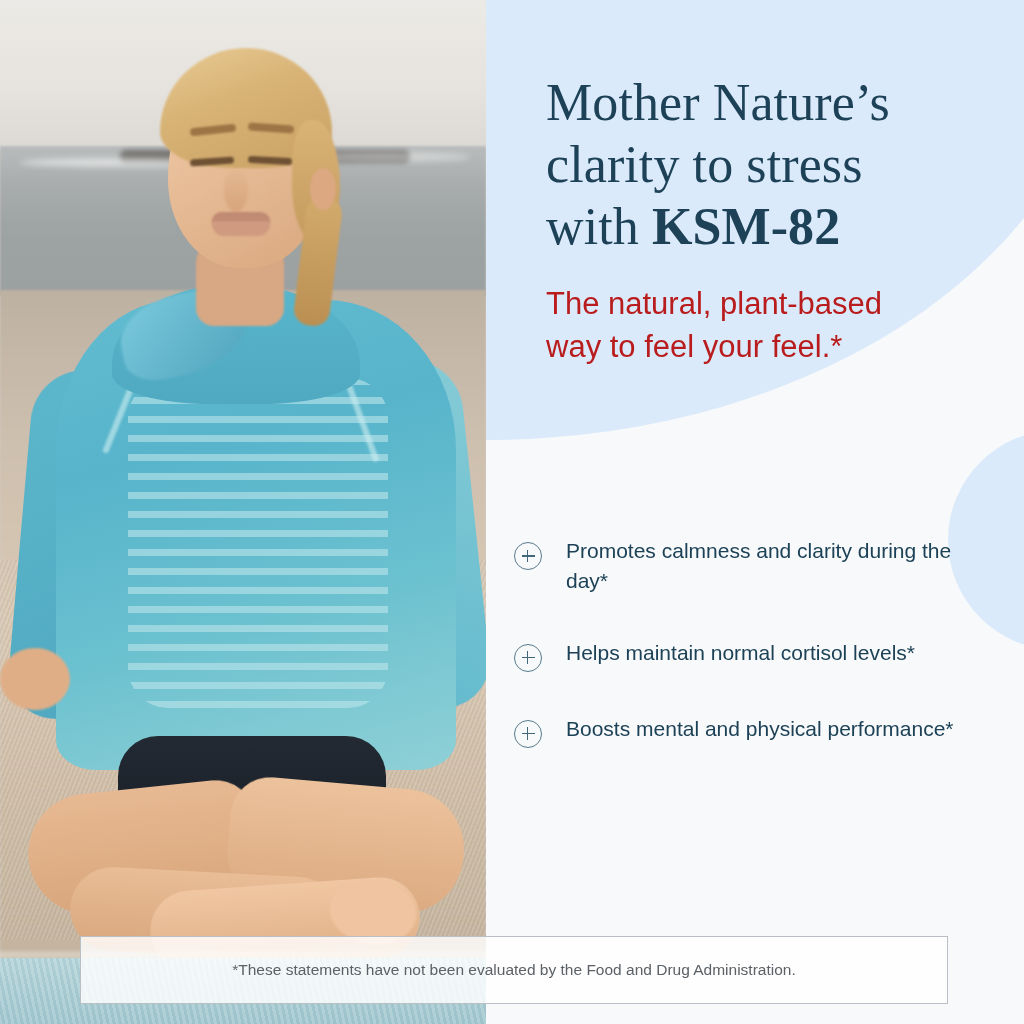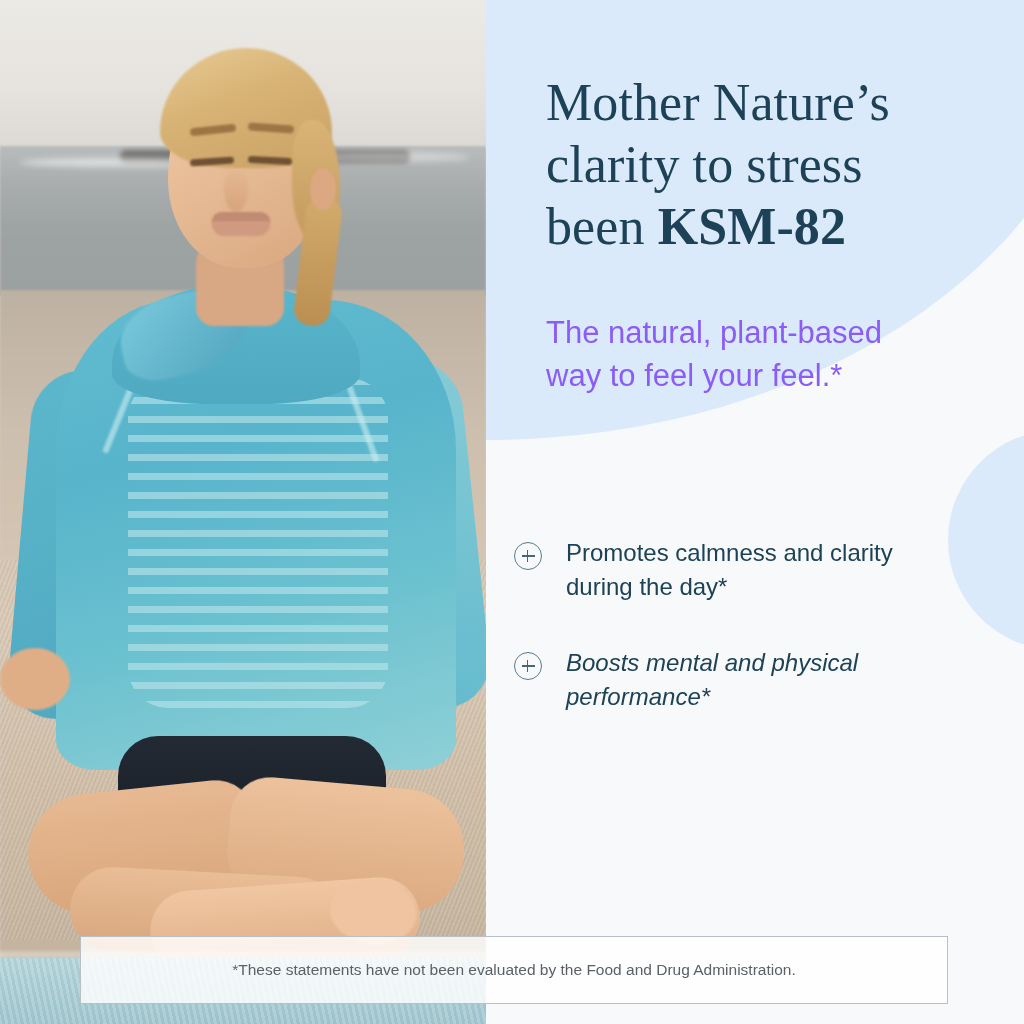--- a/index.html
+++ b/index.html
@@ -108,32 +108,32 @@
   .panel{position:absolute;left:486px;top:0;width:540px;height:1024px;background:#f7f9fa;overflow:hidden;}
   .blue-blob{position:absolute;left:-620px;top:-520px;width:1240px;height:960px;
         background:#dbeafb;border-radius:0 0 50% 50%/0 0 46% 46%;}
   .deco-circle{position:absolute;left:462px;top:430px;width:220px;height:220px;border-radius:50%;
         background:#dbeafb;}
 
   .headline{position:absolute;left:60px;top:72px;width:460px;
         font-family:"Liberation Serif",serif;font-size:52px;line-height:1.19;
         color:#1d4257;letter-spacing:.1px;}
   .headline .bold{font-weight:bold;}
-  .subhead{position:absolute;left:60px;top:312px;width:420px;
-        font-size:31px;line-height:1.38;color:#8b5cf6;}
+  .subhead{position:absolute;left:60px;top:283px;width:420px;
+        font-size:31px;line-height:1.38;color:#b91c1c;}
 
   .bullets{position:absolute;left:28px;top:536px;width:470px;}
   .bullet{display:flex;align-items:flex-start;margin-bottom:42px;}
-  .bullet:last-child{margin-bottom:0;font-style:italic;}
+  .bullet:last-child{margin-bottom:0;}
   .plus-ic{flex:0 0 auto;width:26px;height:26px;border:1.4px solid #5a7b8c;border-radius:50%;
         margin:6px 24px 0 0;position:relative;}
   .plus-ic:before,.plus-ic:after{content:"";position:absolute;background:#42677a;}
   .plus-ic:before{left:6.5px;top:12px;width:13px;height:1.6px;}
   .plus-ic:after{left:11.7px;top:6.7px;width:1.6px;height:12.6px;}
-  .bullet-txt{font-size:24px;line-height:1.42;color:#1d4257;width:400px;}
+  .bullet-txt{font-size:21px;line-height:1.42;color:#1d4257;width:400px;}
 
   
   .disclaimer{position:absolute;left:80px;top:936px;width:866px;height:66px;
         background:rgba(255,255,255,.82);border:1px solid #b9bfc4;
         display:flex;flex-direction:column;align-items:center;justify-content:center;}
   .disclaimer div{font-size:15.5px;line-height:1.5;color:#5b6166;text-align:right;white-space:nowrap;}
 </style>
 </head>
 <body>
 
@@ -182,35 +182,39 @@
     <div class="mat-tex"></div>
   </div>
 
   <div class="panel">
     <div class="blue-blob"></div>
     <div class="deco-circle"></div>
 
     <div class="headline">
       <span>Mother Nature’s</span><br>
       <span>clarity to stress</span><br>
-      <span>been </span><span class="bold">KSM-82</span>
+      <span>with </span><span class="bold">KSM-82</span>
     </div>
 
     <div class="subhead">
       <span>The natural, plant-based</span><br>
       <span>way to feel your feel.*</span>
     </div>
 
     <div class="bullets">
       <div class="bullet">
         <span class="plus-ic"></span>
         <span class="bullet-txt">Promotes calmness and clarity during the day*</span>
       </div>
       <div class="bullet">
         <span class="plus-ic"></span>
+        <span class="bullet-txt">Helps maintain normal cortisol levels*</span>
+      </div>
+      <div class="bullet">
+        <span class="plus-ic"></span>
         <span class="bullet-txt">Boosts mental and physical performance*</span>
       </div>
     </div>
   </div>
 
   <div class="disclaimer">
     <div>*These statements have not been evaluated by the Food and Drug Administration.</div>
   </div>
 
 </div>

